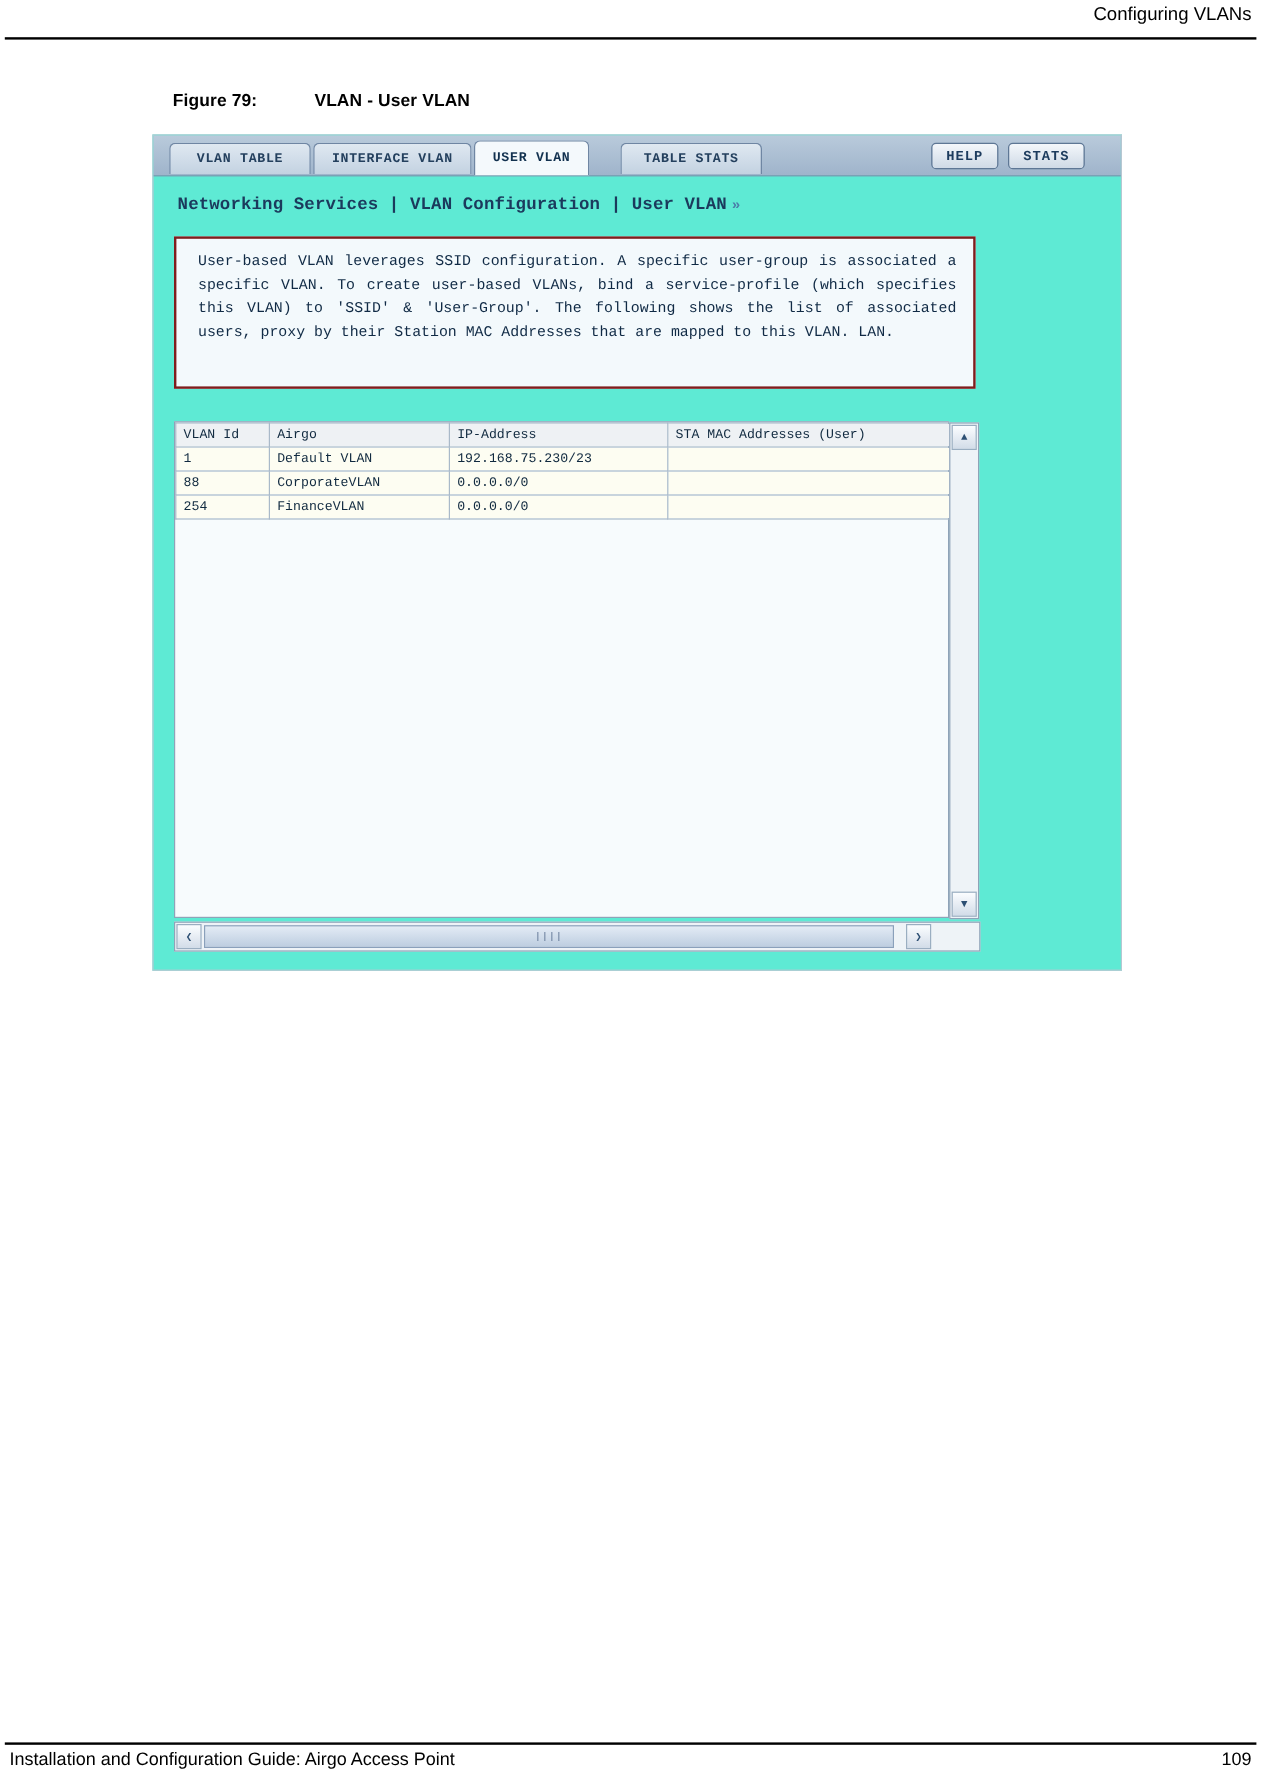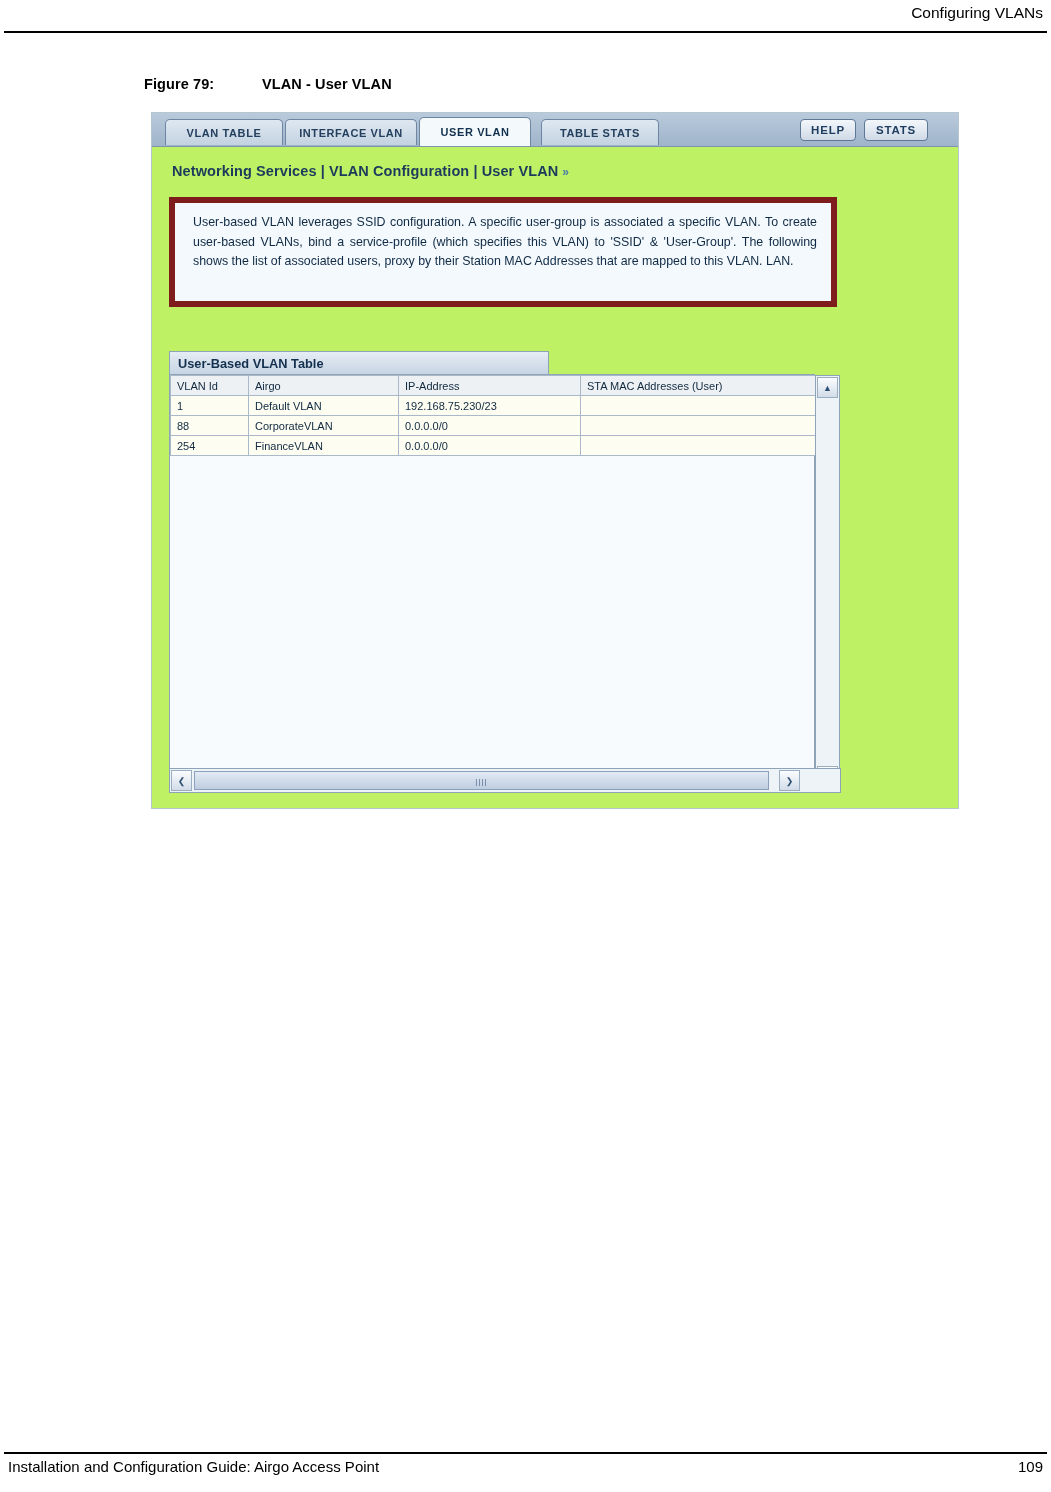--- a/index.html
+++ b/index.html
@@ -47,28 +47,28 @@
     font-size: 14.5px;
     font-weight: bold;
     color: #000;
     letter-spacing: 0.1px;
   }
   .figure-caption .fig-num { display: inline-block; width: 118px; }
 
   
   .shot {
     position: absolute;
-    left: 151px;
+    left: 127px;
     top: 112px;
     width: 808px;
     height: 697px;
-    background: #bef264;
+    background: #5eead4;
     border: 1px solid #b6c7d2;
     box-sizing: border-box;
-    font-family: Liberation Sans, sans-serif;
+    font-family: Liberation Mono, monospace;
   }
 
   
   .tabbar {
     position: relative;
     height: 33px;
     background: #a9bdd2;
     background: linear-gradient(180deg,#b9cadb 0%, #9fb4cb 100%);
     border-bottom: 1px solid #7d93ae;
   }
@@ -93,21 +93,21 @@
   .tab.active {
     background: #f4f9fc;
     color: #12314f;
     top: 4px;
     height: 29px;
     border-color: #6f86a3;
     z-index: 3;
   }
   .tab-1 { left: 13px;  width: 118px; }
   .tab-2 { left: 133px; width: 132px; }
-  .tab-3 { left: 267px; width: 112px; }
+  .tab-3 { left: 267px; width: 96px; }
   .tab-4 { left: 389px; width: 118px; }
 
   .topbtn {
     position: absolute;
     top: 6px;
     height: 22px;
     box-sizing: border-box;
     border: 1px solid #5e7795;
     border-radius: 4px;
     background: linear-gradient(180deg,#f3f7fb 0%, #cfdae6 100%);
@@ -138,23 +138,23 @@
     font-size: 12px;
     margin-left: 4px;
   }
 
   
   .desc-box {
     position: absolute;
     left: 17px;
     top: 84px;
     width: 668px;
-    height: 110px;
-    box-sizing: border-box;
-    border: 6px solid #7f1d1d;
+    height: 127px;
+    box-sizing: border-box;
+    border: 2px solid #7f1d1d;
     background: #f3f9fc;
     padding: 10px 14px 10px 18px;
   }
   .desc-box p {
     margin: 0;
     font-size: 12.4px;
     line-height: 19.5px;
     color: #102a45;
     text-align: justify;
   }
@@ -348,21 +348,20 @@
 
   <div class="breadcrumb">
     <span>Networking Services | VLAN Configuration | User VLAN</span><span class="chev">»</span>
   </div>
 
   <div class="desc-box">
     <p>User-based VLAN leverages SSID configuration. A specific user-group is associated a specific VLAN. To create user-based VLANs, bind a service-profile (which specifies this VLAN) to 'SSID' &amp; 'User-Group'. The following shows the list of associated users, proxy by their Station MAC Addresses that are mapped to this VLAN. LAN.</p>
   </div>
 
   <div class="table-wrap">
-    <div class="tbl-title">User-Based VLAN Table</div>
     <div class="tbl-body">
       <table class="vlan">
         <colgroup>
           <col class="col-id">
             <col class="col-name">
             <col class="col-ip">
             <col class="col-mac">
         </colgroup>
         <thead>
           <tr>

